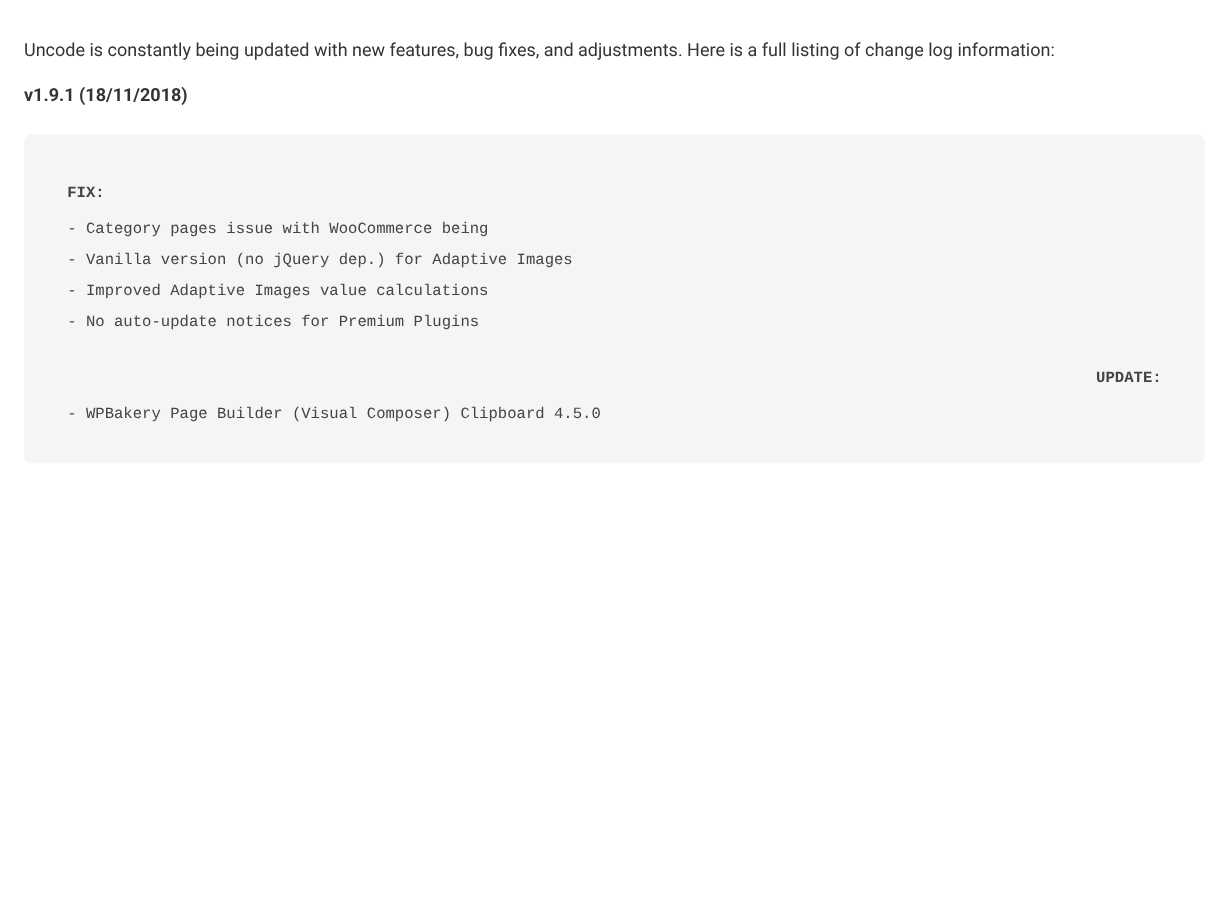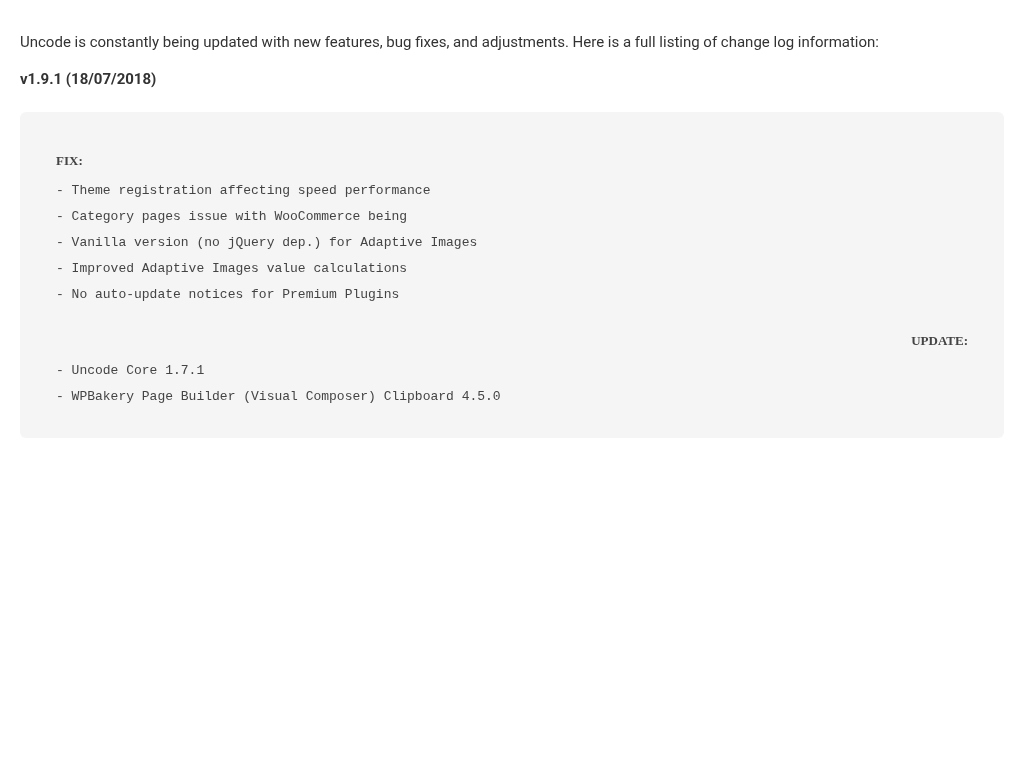--- a/index.html
+++ b/index.html
@@ -38,48 +38,45 @@
       font-size: 13px;
       line-height: 2;
       color: #444;
     }
 
     .code-section-label {
       font-weight: bold;
       margin-top: 8px;
       margin-bottom: 4px;
       display: block;
-      font-family: Liberation Serif, serif;
     }
 
     .code-section-label.update-label {
       margin-top: 20px;
       text-align: right;
     }
 
     .code-line {
       display: block;
       line-height: 2;
     }
   </style>
 </head>
 <body>
 
 <p class="intro-text">Uncode is constantly being updated with new features, bug fixes, and adjustments. Here is a full listing of change log information:</p>
 
-<p class="version-heading">v1.9.1 (18/07/2018)</p>
+<p class="version-heading">v1.9.1 (18/11/2018)</p>
 
 <div class="code-block">
 
   <span class="code-section-label">FIX:</span>
 
-  <span class="code-line">- Theme registration affecting speed performance</span>
   <span class="code-line">- Category pages issue with WooCommerce being</span>
   <span class="code-line">- Vanilla version (no jQuery dep.) for Adaptive Images</span>
   <span class="code-line">- Improved Adaptive Images value calculations</span>
   <span class="code-line">- No auto-update notices for Premium Plugins</span>
 
   <span class="code-section-label update-label">UPDATE:</span>
 
-  <span class="code-line">- Uncode Core 1.7.1</span>
   <span class="code-line">- WPBakery Page Builder (Visual Composer) Clipboard 4.5.0</span>
 
 </div>
 
 </body></html>

